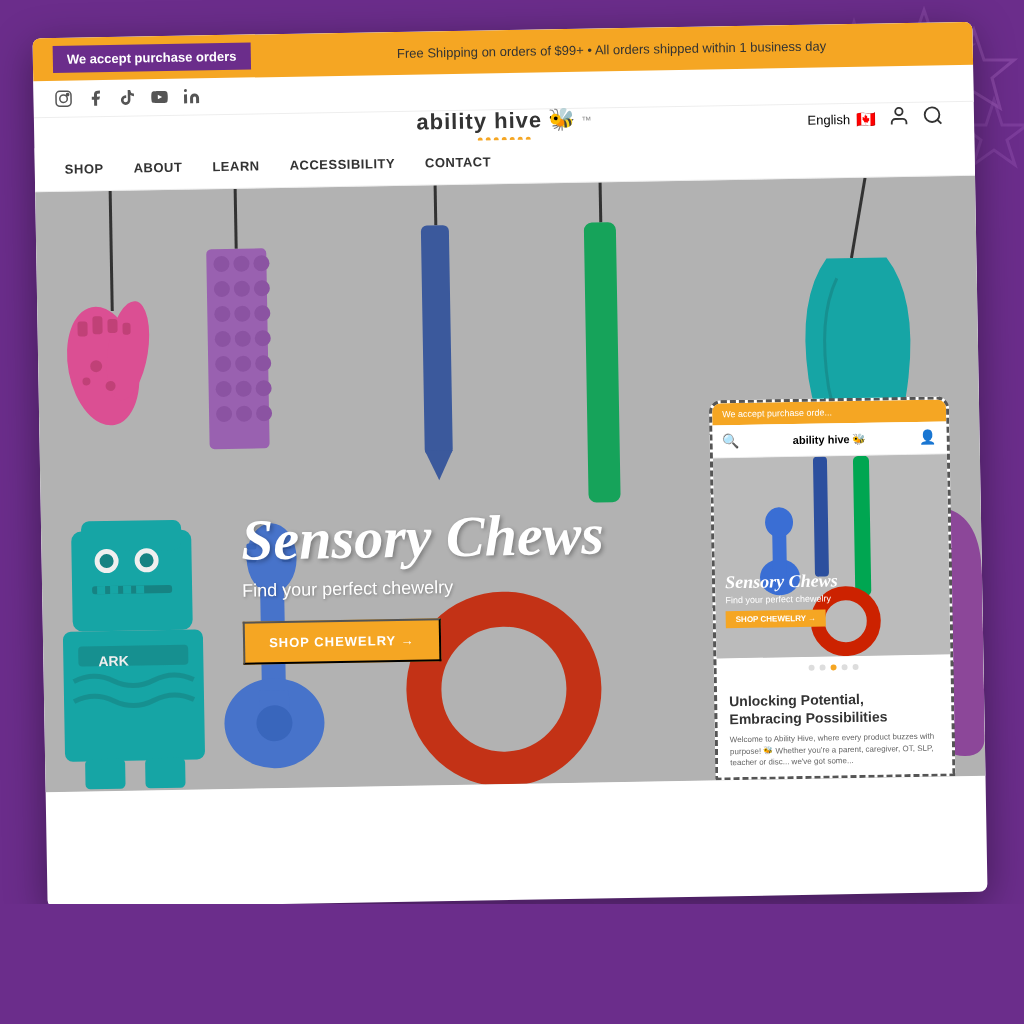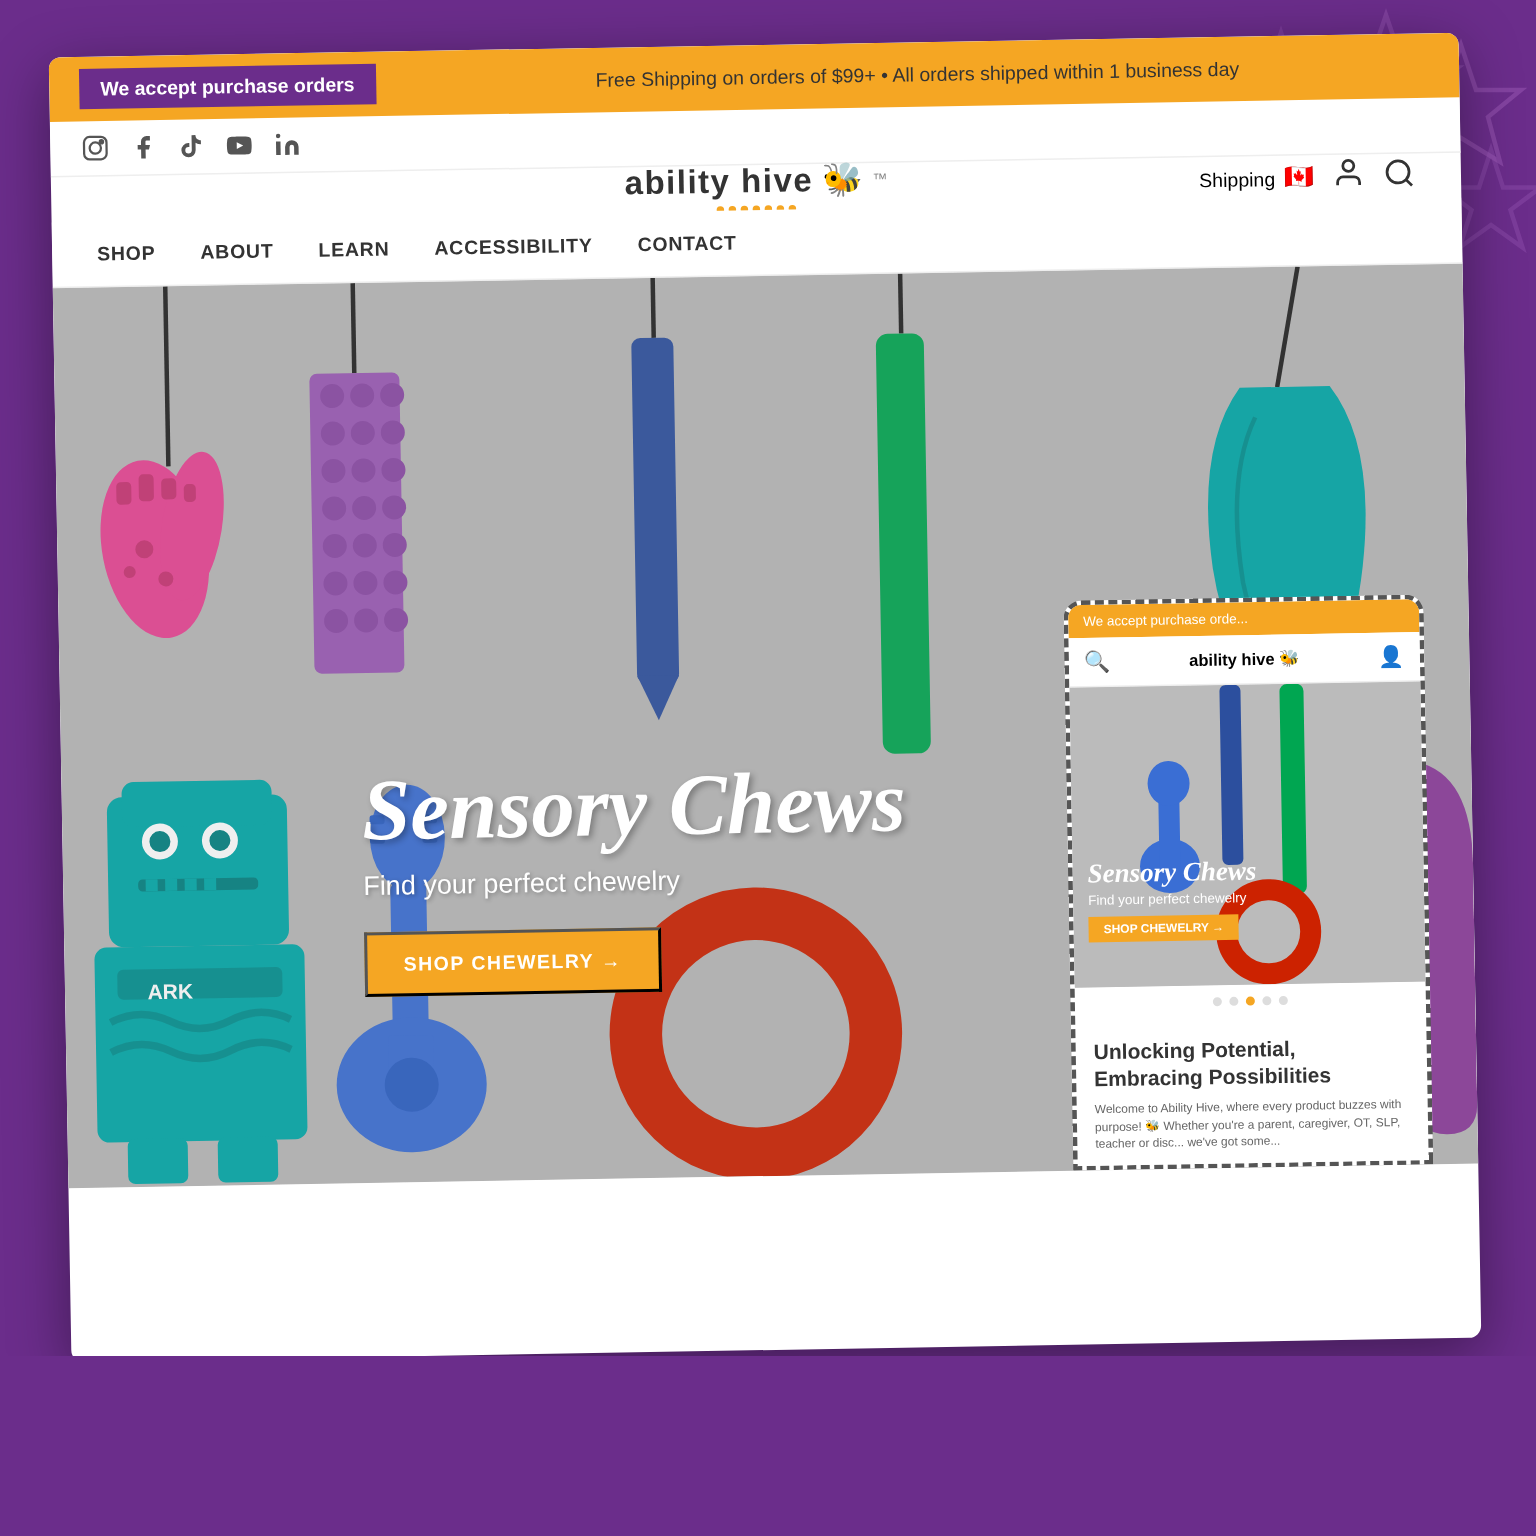--- a/index.html
+++ b/index.html
@@ -382,21 +382,21 @@
         <div class="logo-dot"></div>
         <div class="logo-dot"></div>
         <div class="logo-dot"></div>
         <div class="logo-dot"></div>
         <div class="logo-dot"></div>
       </div>
     </div>
 
     <div class="header-right">
       <div class="lang-selector">
-        <span>Shipping</span>
+        <span>English</span>
         <span style="font-size:16px;">🇨🇦</span>
       </div>
       <span style="font-size:20px;cursor:pointer;">
         <svg width="22" height="22" viewBox="0 0 24 24" fill="none" stroke="#333" stroke-width="2">
           <path d="M20 21v-2a4 4 0 0 0-4-4H8a4 4 0 0 0-4 4v2"></path>
           <circle cx="12" cy="7" r="4"></circle>
         </svg>
       </span>
       <span style="cursor:pointer;">
         <svg width="22" height="22" viewBox="0 0 24 24" fill="none" stroke="#333" stroke-width="2">

